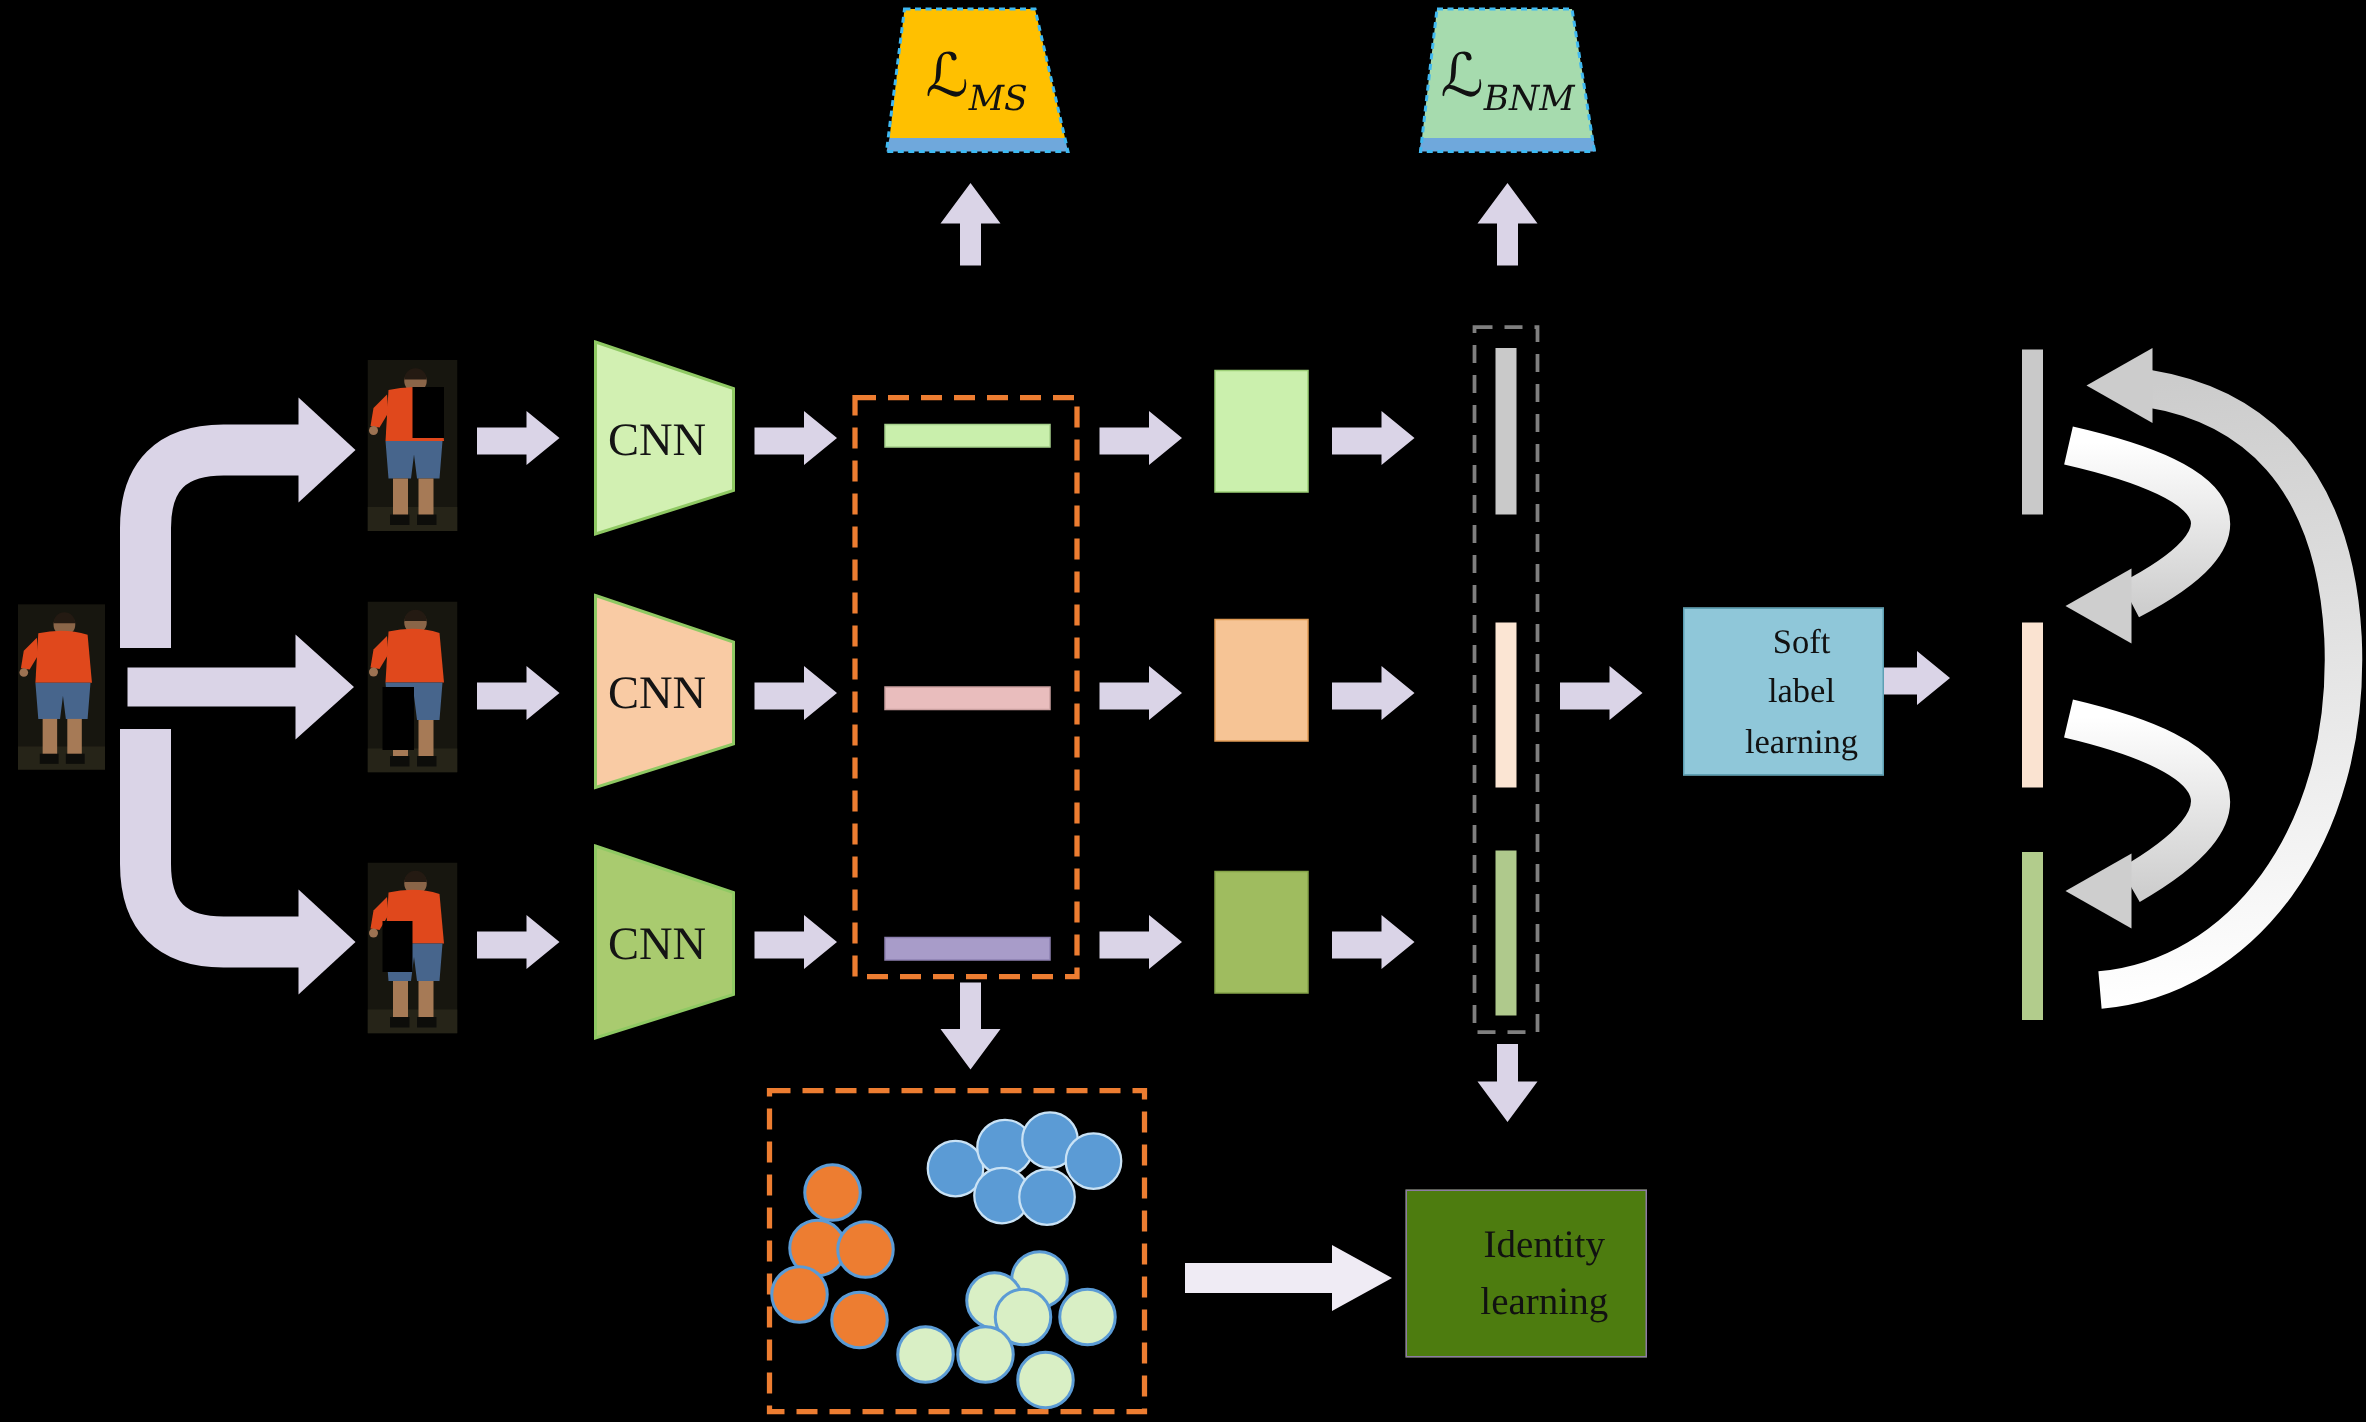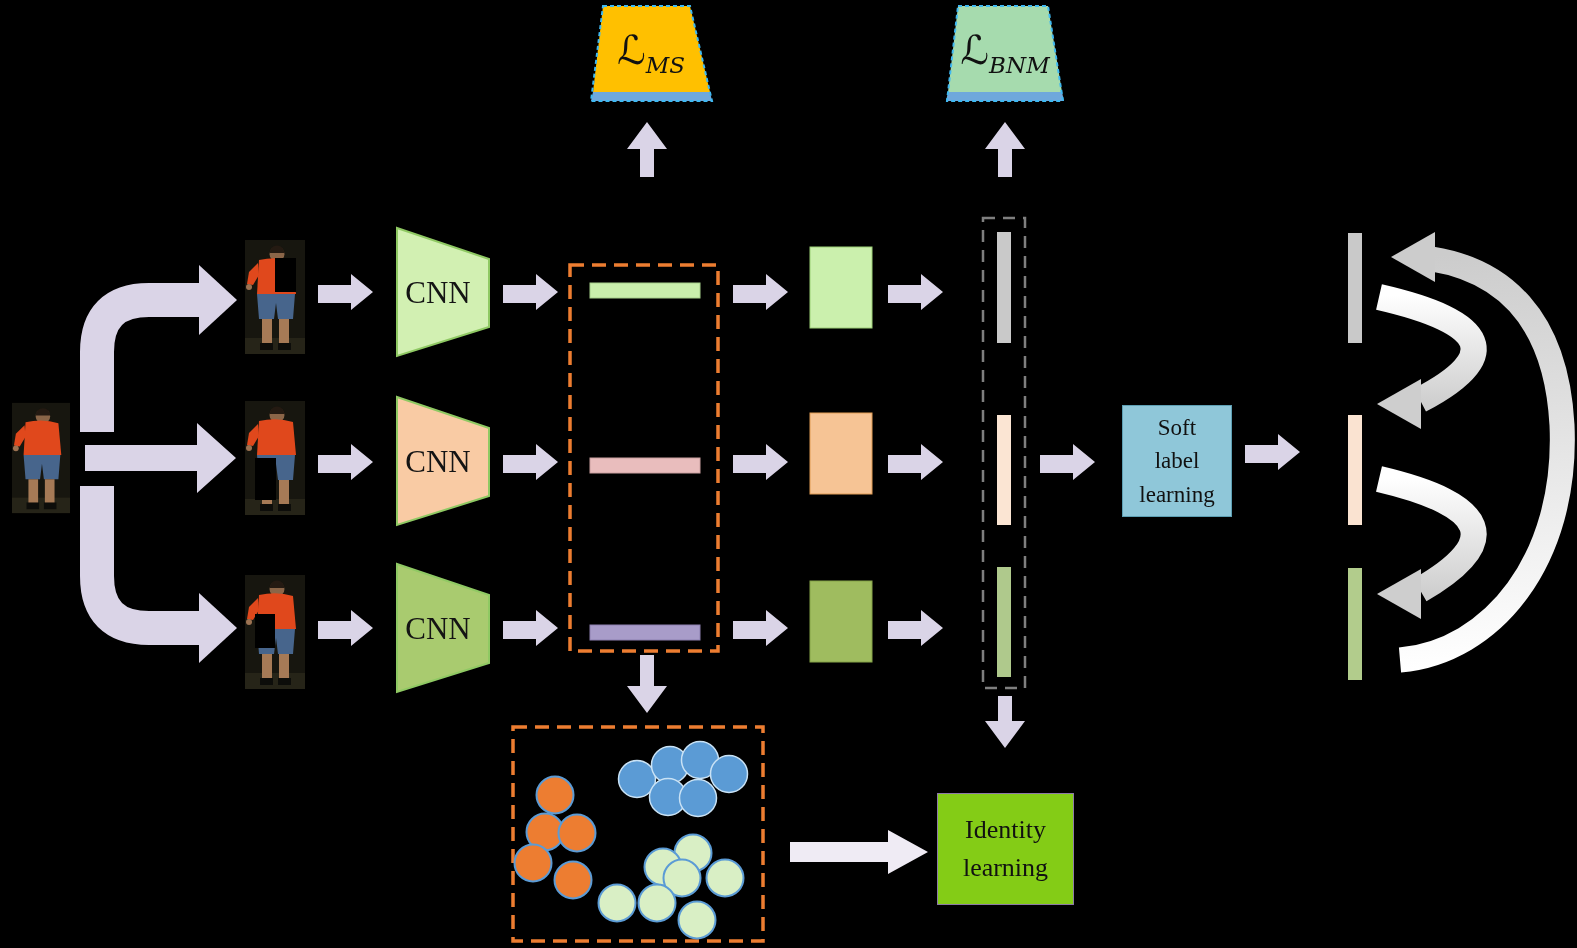--- a/index.html
+++ b/index.html
@@ -1,25 +1,25 @@
 <!DOCTYPE html>
 <html><head>
 <meta charset="utf-8">
 <style>
   html,body{margin:0;padding:0;background:#000;}
   #stage{position:relative;width:1577px;height:948px;background:#000;overflow:hidden;
          font-family:"Liberation Serif","DejaVu Serif",serif;}
   #overlay{position:absolute;left:0;top:0;width:1577px;height:948px;}
-  .abs{position:absolute;}
+  .abs{position:absolute;padding-left:24px;}
   .textbox{display:flex;flex-direction:column;align-items:center;justify-content:center;
            text-align:center;color:#111;}
   .textbox div{line-height:1.45;}
   #soft-label-box{left:1122px;top:405px;width:108px;height:110px;background:#8FC7D9;
                   border:1px solid #5d9fb3;font-size:23px;}
-  #identity-box{left:937px;top:793px;width:135px;height:110px;background:#84cc16;
+  #identity-box{left:937px;top:793px;width:135px;height:110px;background:#4d7c0f;
                 border:1px solid #8d7ba6;font-size:26px;}
   .person{position:absolute;display:block;}
 </style>
 </head>
 <body>
 
 <div id="stage">
 
   <svg id="overlay" viewBox="0 0 1577 948">
     <defs>

